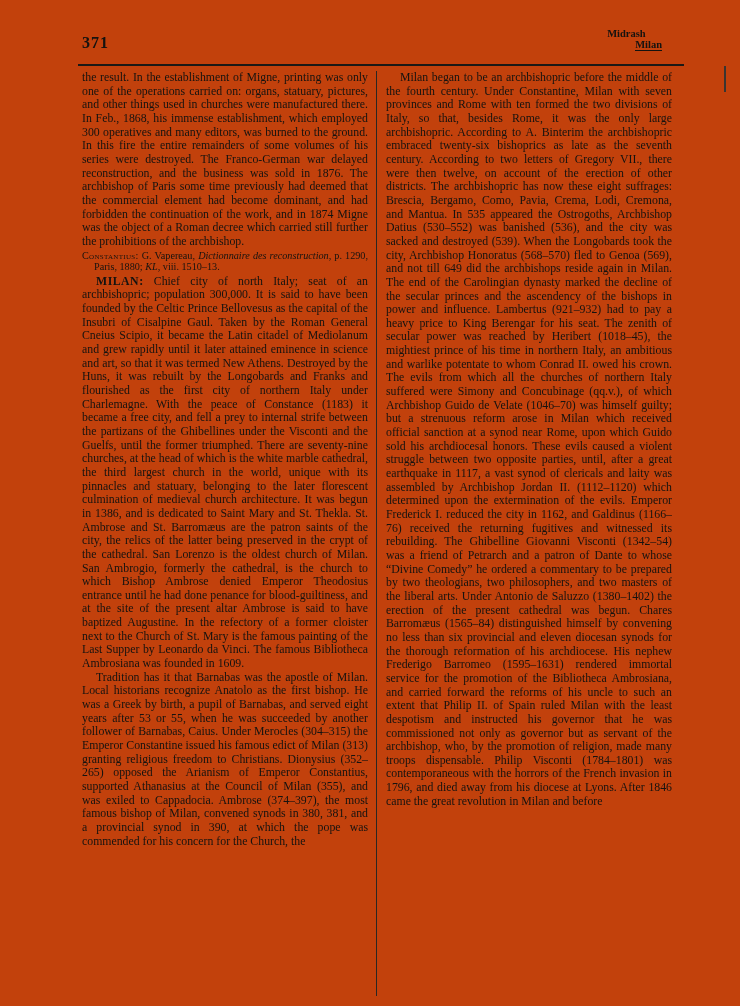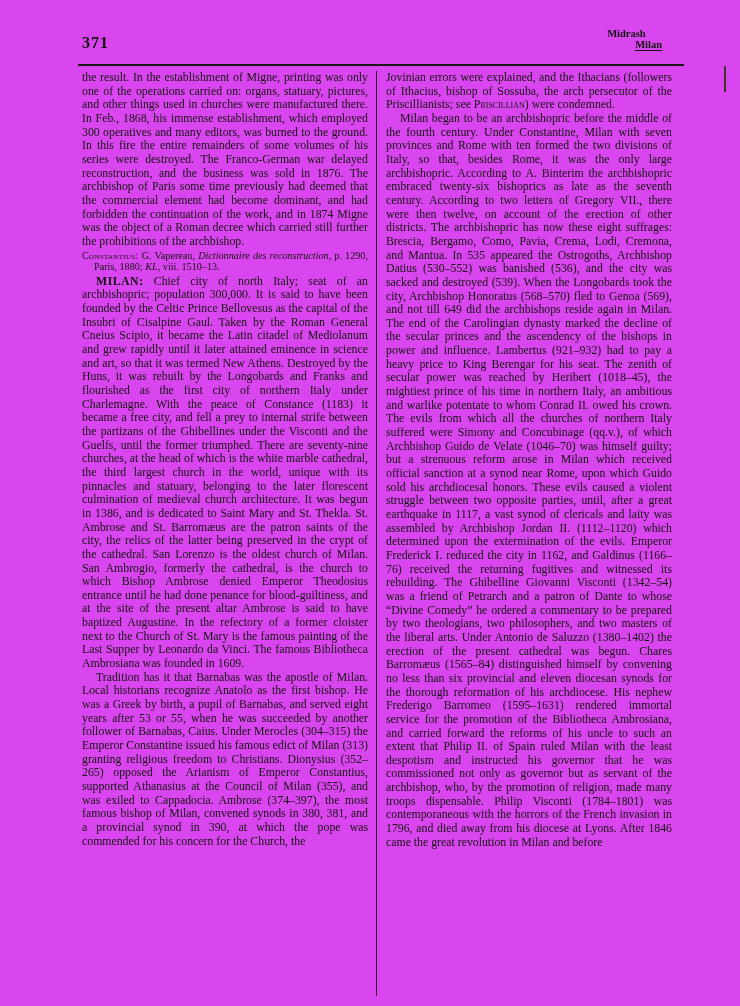--- a/index.html
+++ b/index.html
@@ -4,21 +4,21 @@
 <style>
   html, body { margin: 0; padding: 0; }
   body {
     width: 740px; height: 1006px;
     background: #e9e7e2;
     font-family: "Liberation Serif", "DejaVu Serif", serif;
   }
   .sheet {
     position: relative;
     width: 740px; height: 1006px;
-    background: #d946ef;
+    background: #c2410c;
     color: #151310;
     overflow: hidden;
     box-sizing: border-box;
   }
   .page-header {
     position: absolute;
     left: 82px; right: 64px; top: 28px;
     height: 34px;
   }
   .page-number {
@@ -96,19 +96,18 @@
   <main class="columns">
 
     <section class="column left">
       <p class="noindent">the result.  In the establishment of Migne, printing was only one of the operations carried on: organs, statuary, pictures, and other things used in churches were manufactured there.  In Feb., 1868, his immense establishment, which employed 300 operatives and many editors, was burned to the ground. In this fire the entire remainders of some volumes of his series were destroyed.  The Franco-German war delayed reconstruction, and the business was sold in 1876.  The archbishop of Paris some time previously had deemed that the commercial element had become dominant, and had forbidden the continuation of the work, and in 1874 Migne was the object of a Roman decree which carried still further the prohibitions of the archbishop.</p>
       <p class="bibliography"><span class="bib-label">Constantius:</span><span> G. Vapereau, </span><i>Dictionnaire des reconstruction</i><span>, p. 1290, Paris, 1880; </span><i>KL</i><span>, viii. 1510–13.</span></p>
       <p><b class="headword">MILAN:</b><span> Chief city of north Italy; seat of an archbishopric; population 300,000.  It is said to have been founded by the Celtic Prince Bellovesus as the capital of the Insubri of Cisalpine Gaul.  Taken by the Roman General Cneius Scipio, it became the Latin citadel of Mediolanum and grew rapidly until it later attained eminence in science and art, so that it was termed New Athens.  Destroyed by the Huns, it was rebuilt by the Longobards and Franks and flourished as the first city of northern Italy under Charlemagne.  With the peace of Constance (1183) it became a free city, and fell a prey to internal strife between the partizans of the Ghibellines under the Visconti and the Guelfs, until the former triumphed.  There are seventy-nine churches, at the head of which is the white marble cathedral, the third largest church in the world, unique with its pinnacles and statuary, belonging to the later florescent culmination of medieval church architecture.  It was begun in 1386, and is dedicated to Saint Mary and St. Thekla.  St. Ambrose and St. Barromæus are the patron saints of the city, the relics of the latter being preserved in the crypt of the cathedral.  San Lorenzo is the oldest church of Milan.  San Ambrogio, formerly the cathedral, is the church to which Bishop Ambrose denied Emperor Theodosius entrance until he had done penance for blood-guiltiness, and at the site of the present altar Ambrose is said to have baptized Augustine.  In the refectory of a former cloister next to the Church of St. Mary is the famous painting of the Last Supper by Leonardo da Vinci. The famous Bibliotheca Ambrosiana was founded in 1609.</span></p>
       <p>Tradition has it that Barnabas was the apostle of Milan.  Local historians recognize Anatolo as the first bishop.  He was a Greek by birth, a pupil of Barnabas, and served eight years after 53 or 55, when he was succeeded by another follower of Barnabas, Caius.  Under Merocles (304–315) the Emperor Constantine issued his famous edict of Milan (313) granting religious freedom to Christians. Dionysius (352–265) opposed the Arianism of Emperor Constantius, supported Athanasius at the Council of Milan (355), and was exiled to Cappadocia.  Ambrose (374–397), the most famous bishop of Milan, convened synods in 380, 381, and a provincial synod in 390, at which the pope was commended for his concern for the Church, the</p>
     </section>
 
     <section class="column right">
-      <p class="noindent"><span>Jovinian errors were explained, and the Ithacians (followers of Ithacius, bishop of Sossuba, the arch persecutor of the Priscillianists; see </span><span class="sc">Priscillian</span><span>) were condemned.</span></p>
       <p>Milan began to be an archbishopric before the middle of the fourth century.  Under Constantine, Milan with seven provinces and Rome with ten formed the two divisions of Italy, so that, besides Rome, it was the only large archbishopric.  According to A. Binterim the archbishopric embraced twenty-six bishoprics as late as the seventh century.  According to two letters of Gregory VII., there were then twelve, on account of the erection of other districts.  The archbishopric has now these eight suffrages: Brescia, Bergamo, Como, Pavia, Crema, Lodi, Cremona, and Mantua.  In 535 appeared the Ostrogoths, Archbishop Datius (530–552) was banished (536), and the city was sacked and destroyed (539).  When the Longobards took the city, Archbishop Honoratus (568–570) fled to Genoa (569), and not till 649 did the archbishops reside again in Milan.  The end of the Carolingian dynasty marked the decline of the secular princes and the ascendency of the bishops in power and influence.  Lambertus (921–932) had to pay a heavy price to King Berengar for his seat.  The zenith of secular power was reached by Heribert (1018–45), the mightiest prince of his time in northern Italy, an ambitious and warlike potentate to whom Conrad II. owed his crown.  The evils from which all the churches of northern Italy suffered were Simony and Concubinage (qq.v.), of which Archbishop Guido de Velate (1046–70) was himself guilty; but a strenuous reform arose in Milan which received official sanction at a synod near Rome, upon which Guido sold his archdiocesal honors.  These evils caused a violent struggle between two opposite parties, until, after a great earthquake in 1117, a vast synod of clericals and laity was assembled by Archbishop Jordan II. (1112–1120) which determined upon the extermination of the evils.  Emperor Frederick I. reduced the city in 1162, and Galdinus (1166–76) received the returning fugitives and witnessed its rebuilding.  The Ghibelline Giovanni Visconti (1342–54) was a friend of Petrarch and a patron of Dante to whose “Divine Comedy” he ordered a commentary to be prepared by two theologians, two philosophers, and two masters of the liberal arts.  Under Antonio de Saluzzo (1380–1402) the erection of the present cathedral was begun.  Chares Barromæus (1565–84) distinguished himself by convening no less than six provincial and eleven diocesan synods for the thorough reformation of his archdiocese.  His nephew Frederigo Barromeo (1595–1631) rendered immortal service for the promotion of the Bibliotheca Ambrosiana, and carried forward the reforms of his uncle to such an extent that Philip II. of Spain ruled Milan with the least despotism and instructed his governor that he was commissioned not only as governor but as servant of the archbishop, who, by the promotion of religion, made many troops dispensable. Philip Visconti (1784–1801) was contemporaneous with the horrors of the French invasion in 1796, and died away from his diocese at Lyons.  After 1846 came the great revolution in Milan and before</p>
     </section>
 
   </main>
 
 </div>
 
 </body></html>

